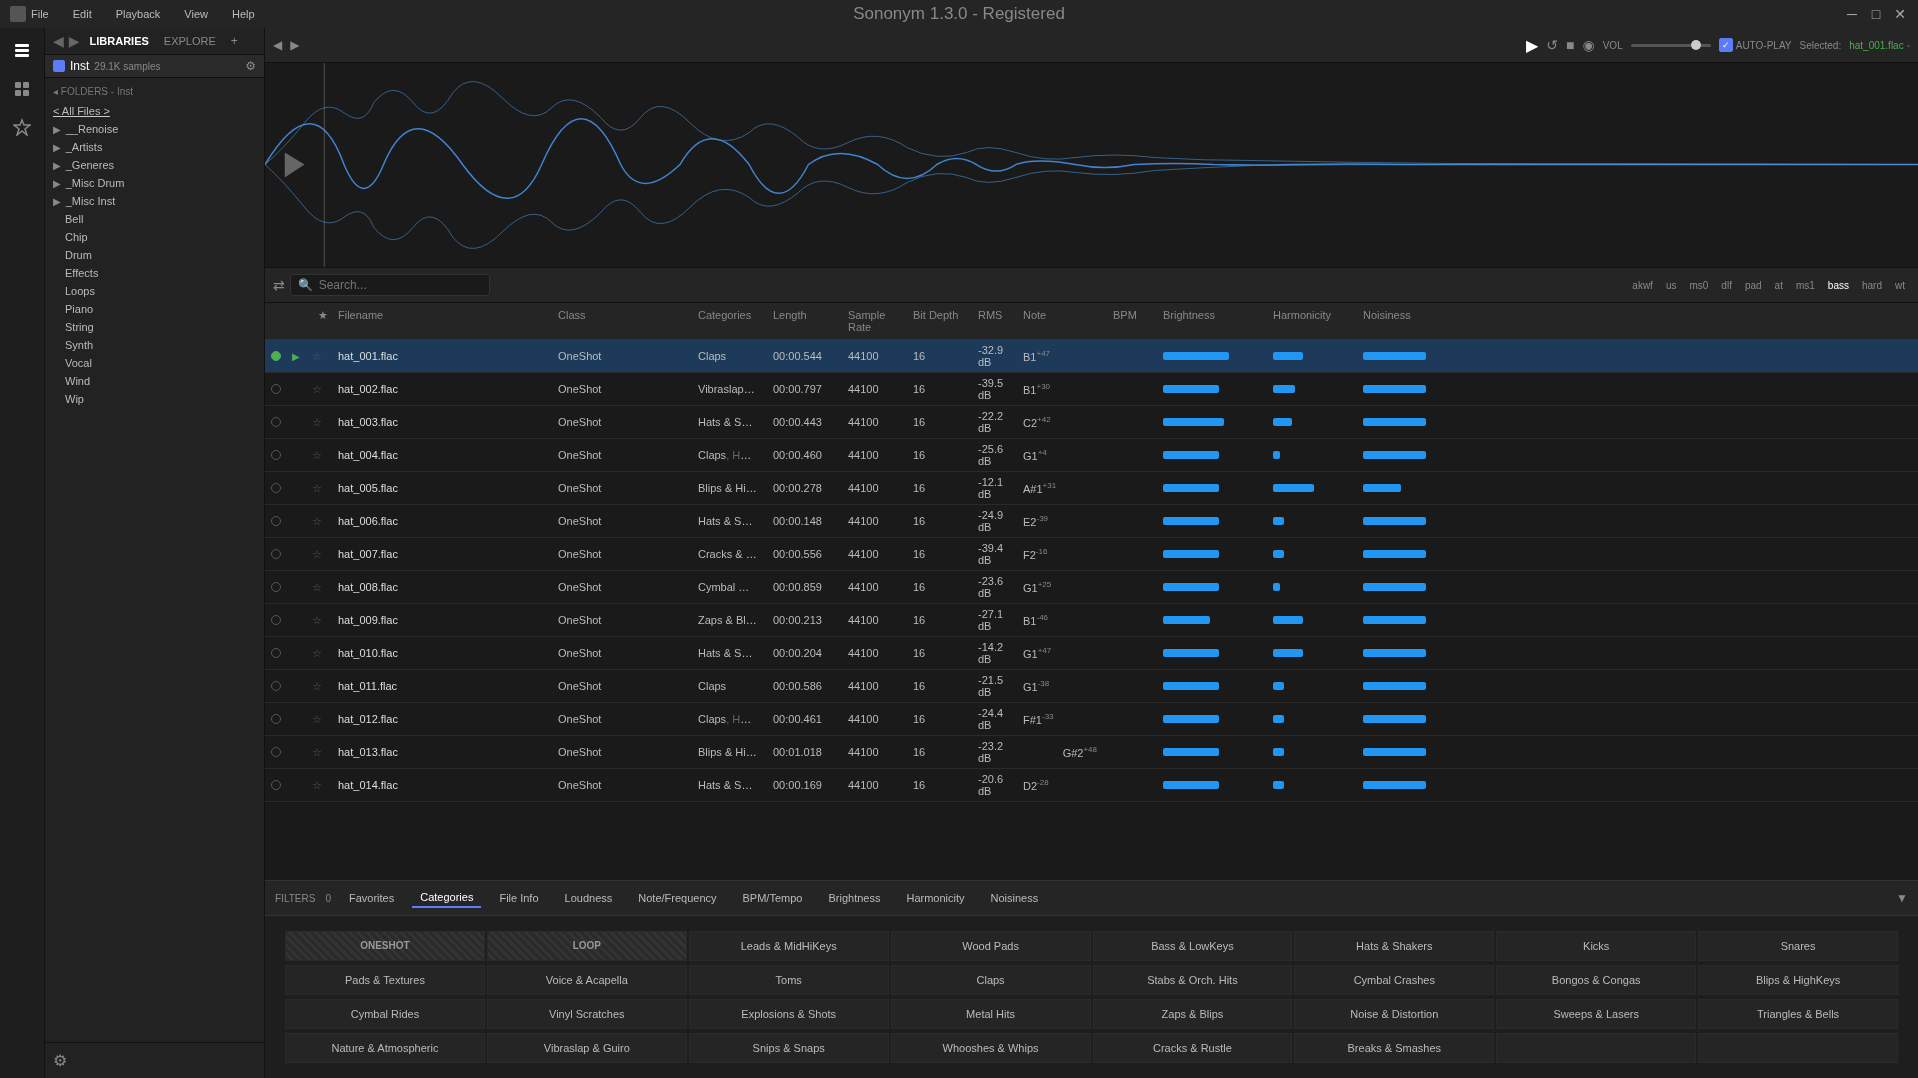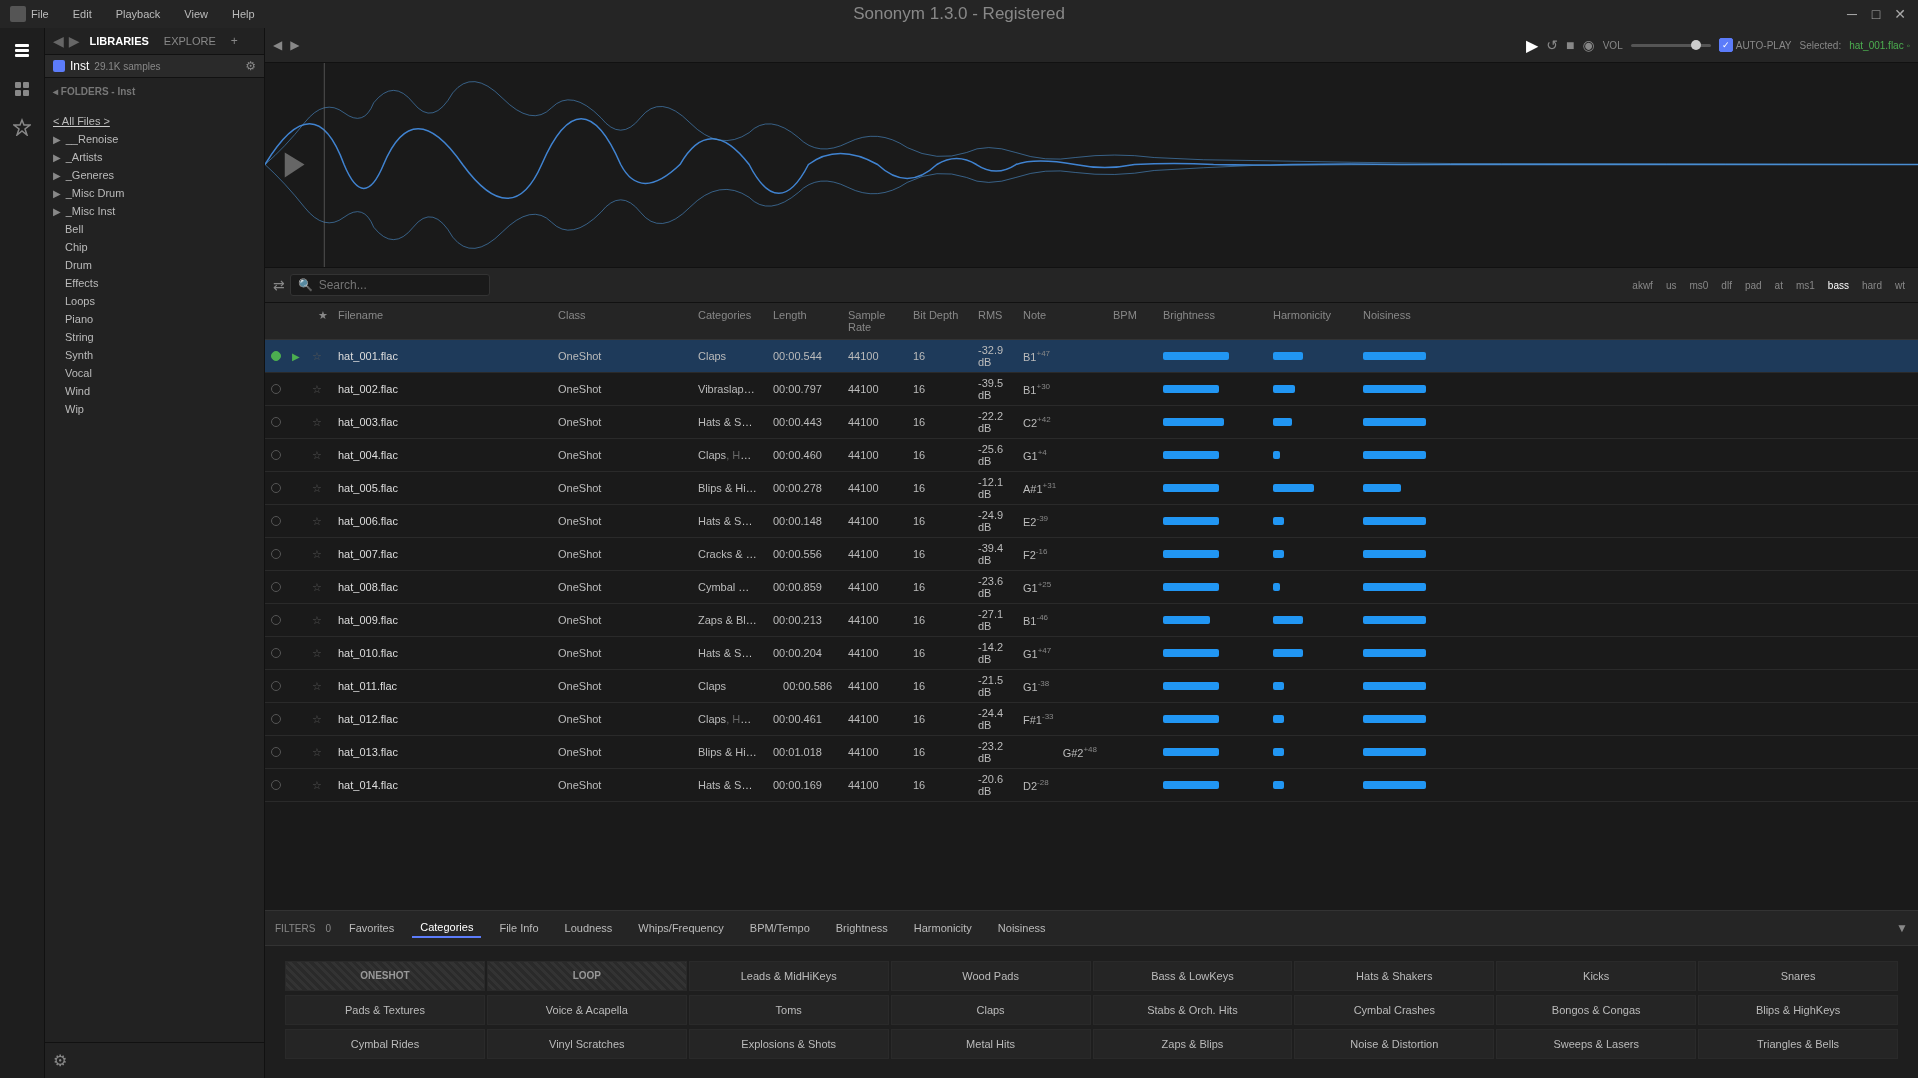--- a/index.html
+++ b/index.html
@@ -34,21 +34,21 @@
     .nav-btn { color: #666; cursor: pointer; font-size: 14px; }
 
     
     #lib-entry { display: flex; align-items: center; padding: 4px 8px; background: #2a2a2a; border-bottom: 1px solid #111; gap: 5px; }
     #lib-entry .lib-name { color: #fff; font-size: 12px; }
     #lib-entry .lib-count { color: #888; font-size: 10px; }
     #lib-entry .lib-settings { color: #888; cursor: pointer; margin-left: auto; }
 
     
     #folder-tree { flex: 1; overflow-y: auto; padding: 5px 0; }
-    .folder-header { font-size: 10px; color: #777; padding: 3px 8px; margin-bottom: 12px; font-weight: bold; }
+    .folder-header { font-size: 10px; color: #777; padding: 3px 8px; margin-bottom: 2px; }
     .folder-item { display: flex; align-items: center; padding: 3px 8px; cursor: pointer; }
     .folder-item .folder-icon { color: #888; margin-right: 5px; font-size: 10px; }
     .folder-item .folder-name { color: #bbb; font-size: 11px; }
     .folder-indent { padding-left: 20px; }
     .folder-indent2 { padding-left: 8px; }
     .all-files { display: flex; align-items: flex-start; padding: 3px 8px; cursor: pointer; text-decoration: underline; }
     .all-files span { color: #bbb; font-size: 11px; }
 
     
     #left-bottom { padding: 8px; border-top: 1px solid #111; }
@@ -574,21 +574,21 @@
           <div style="display: grid; grid-template-columns: 25px 20px 20px 170px 50px 140px 75px 75px 65px 65px 45px 90px 50px 110px 90px 100px; border-bottom: 1px solid rgb(42, 42, 42); align-items: center; cursor: pointer;">
             <div style="padding: 4px 6px;">
               <div style="width:10px;height:10px;border-radius:50%;border:1px solid #555;background:transparent;"></div>
             </div>
             <div style="padding: 4px 2px; color: rgb(85, 85, 85); cursor: pointer; font-size: 10px;"></div>
             <div style="padding: 4px 2px; color: rgb(85, 85, 85); cursor: pointer; font-size: 11px;">☆</div>
             <div style="padding: 4px 8px; font-size: 11px; color: rgb(221, 221, 221); overflow: hidden; text-overflow: ellipsis; white-space: nowrap;">hat_011.flac</div>
             <div style="padding: 4px 2px;"></div>
             <div style="padding: 4px 8px; font-size: 11px; color: rgb(187, 187, 187);">OneShot</div>
             <div style="padding: 4px 8px; font-size: 11px; overflow: hidden; text-overflow: ellipsis; white-space: nowrap;"><span style="color:#bbb;">Claps</span></div>
-            <div style="padding: 4px 8px; font-size: 11px; color: rgb(187, 187, 187); text-align: right;">00:00.586</div>
+            <div style="padding: 4px 8px; font-size: 11px; color: rgb(187, 187, 187);">00:00.586</div>
             <div style="padding: 4px 8px; font-size: 11px; color: rgb(187, 187, 187);">44100</div>
             <div style="padding: 4px 8px; font-size: 11px; color: rgb(187, 187, 187);">16</div>
             <div style="padding: 4px 8px; font-size: 11px; color: rgb(187, 187, 187);">-21.5 dB</div>
             <div style="padding: 4px 8px; font-size: 11px; color: rgb(187, 187, 187);">G1<sup style="font-size:8px;color:#888;">-38</sup></div>
             <div style="padding: 4px 8px; font-size: 11px; color: rgb(187, 187, 187);"></div>
             <div style="padding: 4px 8px;">
               <div style="height:8px;border-radius:2px;background:#2196F3;width:60%;"></div>
             </div>
             <div style="padding: 4px 8px;">
               <div style="height:8px;border-radius:2px;background:#2196F3;width:15%;"></div>
@@ -678,21 +678,21 @@
         </div>
     </div>
 
     <div id="filter-bar">
       <span class="filter-label">FILTERS</span>
       <span class="filter-count">0</span>
       <span class="filter-tab">Favorites</span>
       <span class="filter-tab active">Categories</span>
       <span class="filter-tab">File Info</span>
       <span class="filter-tab">Loudness</span>
-      <span class="filter-tab">Whips/Frequency</span>
+      <span class="filter-tab">Note/Frequency</span>
       <span class="filter-tab">BPM/Tempo</span>
       <span class="filter-tab">Brightness</span>
       <span class="filter-tab">Harmonicity</span>
       <span class="filter-tab">Noisiness</span>
       <span class="filter-expand">▼</span>
     </div>
 
     <div id="categories-panel">
       <div style="display:grid;grid-template-columns:repeat(8,1fr);gap:2px;margin-bottom:4px;">
         <div class="cat-cell section-header" style="background:repeating-linear-gradient(45deg,#2a2a2a,#2a2a2a 3px,#333 3px,#333 6px);">ONESHOT</div>
@@ -717,16 +717,26 @@
       <div style="display:grid;grid-template-columns:repeat(8,1fr);gap:2px;margin-bottom:4px;">
         <div class="cat-cell">Cymbal Rides</div>
         <div class="cat-cell">Vinyl Scratches</div>
         <div class="cat-cell">Explosions &amp; Shots</div>
         <div class="cat-cell">Metal Hits</div>
         <div class="cat-cell">Zaps &amp; Blips</div>
         <div class="cat-cell">Noise &amp; Distortion</div>
         <div class="cat-cell">Sweeps &amp; Lasers</div>
         <div class="cat-cell">Triangles &amp; Bells</div>
       </div>
+      <div style="display:grid;grid-template-columns:repeat(8,1fr);gap:2px;">
+        <div class="cat-cell">Nature &amp; Atmospheric</div>
+        <div class="cat-cell">Vibraslap &amp; Guiro</div>
+        <div class="cat-cell">Snips &amp; Snaps</div>
+        <div class="cat-cell">Whooshes &amp; Whips</div>
+        <div class="cat-cell">Cracks &amp; Rustle</div>
+        <div class="cat-cell">Breaks &amp; Smashes</div>
+        <div class="cat-cell"></div>
+        <div class="cat-cell"></div>
+      </div>
     </div>
 
   </div>
 </div>
 
 </body></html>

